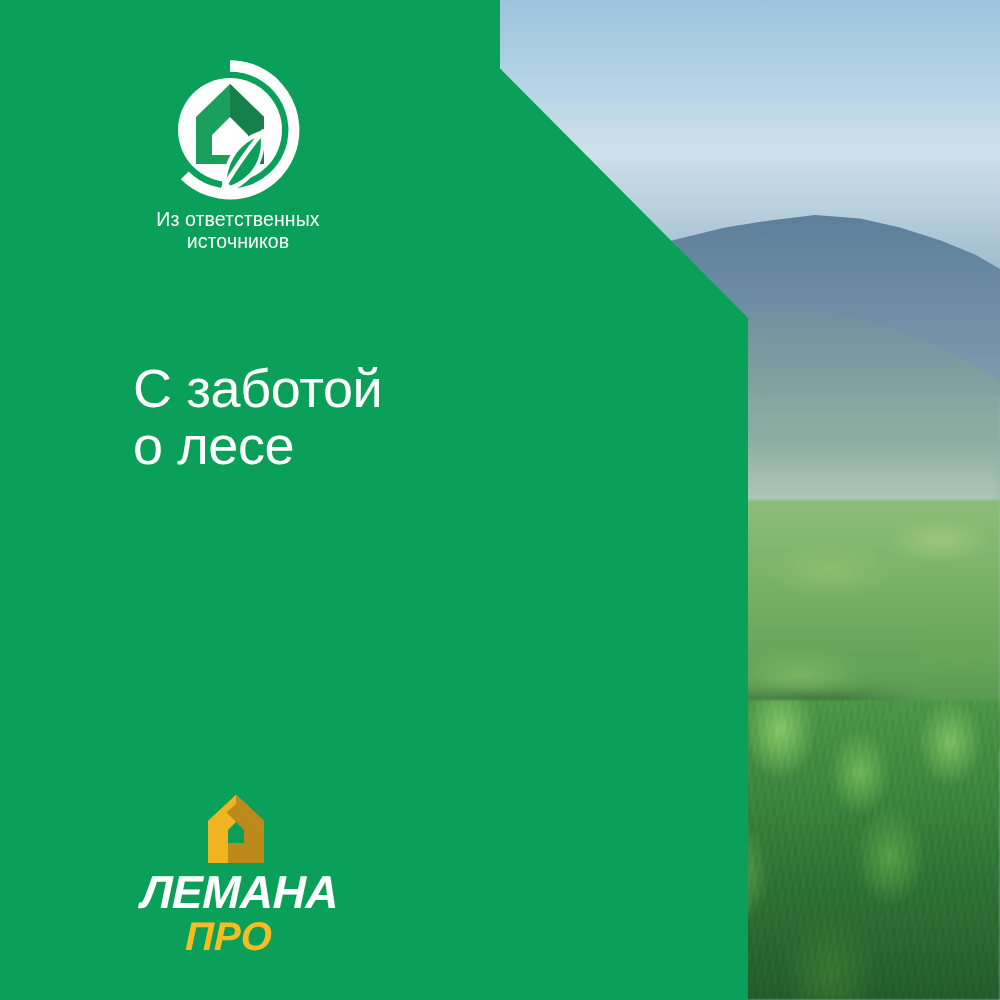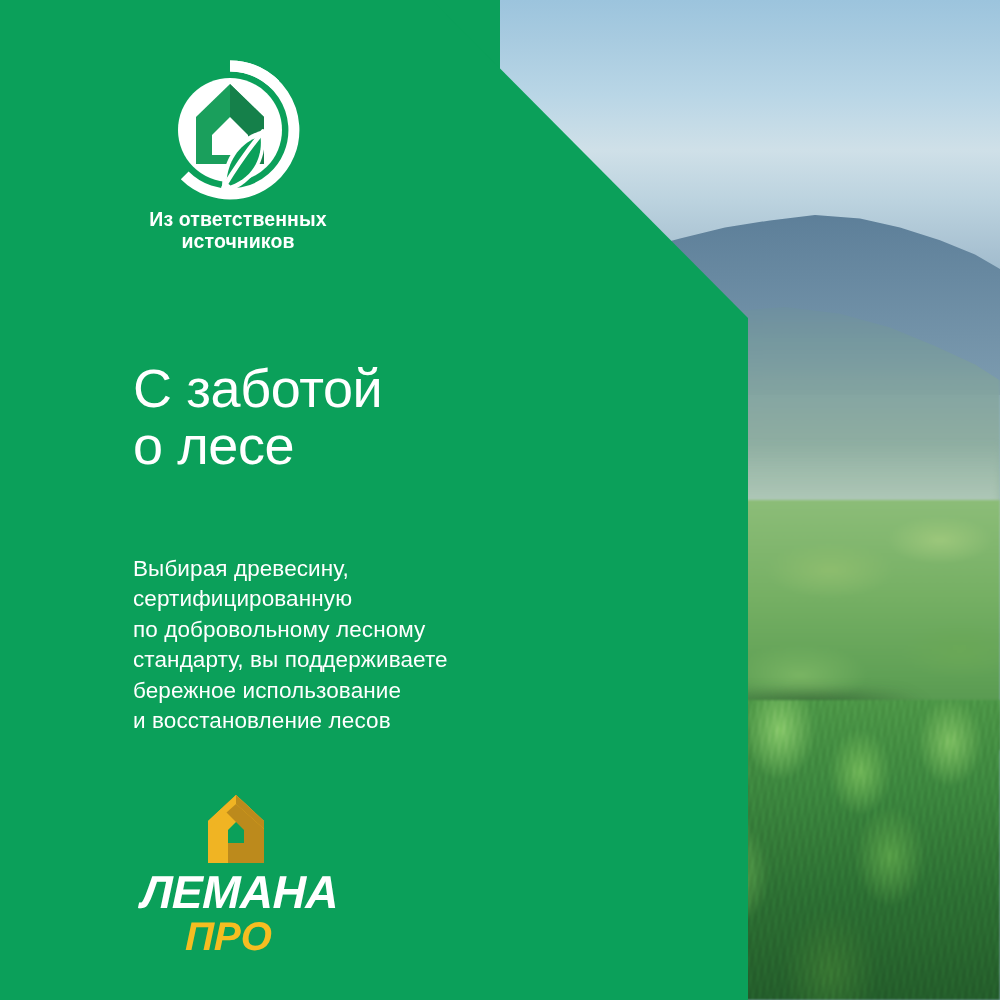--- a/index.html
+++ b/index.html
@@ -153,21 +153,21 @@
     width: 140px;
     height: 140px;
     margin-left: 27px;
     display: block;
   }
   .cert-caption {
     margin-top: 8px;
     text-align: center;
     color: #ffffff;
     font-size: 19.5px;
-    font-weight: bold;
+    font-weight: normal;
     line-height: 22px;
     letter-spacing: .1px;
     white-space: pre-line;
   }
 
   
   .headline {
     position: absolute;
     left: 133px;
     top: 324px;
@@ -267,26 +267,20 @@
         <path d="M63.5 127.5 C73 112 86 92 103 71.5" fill="none" stroke="#ffffff" stroke-width="4.5" stroke-linecap="round"></path>
       </g>
     </svg>
     <div class="cert-caption">Из ответственных
 источников</div>
   </div>
 
   <h1 class="headline">С заботой
 о лесе</h1>
 
-  <p class="body-copy">Выбирая древесину,
-сертифицированную
-по добровольному лесному
-стандарту, вы поддерживаете
-бережное использование
-и восстановление лесов</p>
 
   <div class="brand">
     <svg class="brand-mark" viewBox="0 0 76 68">
 
       <path d="M38 0 L52 13 L30 35 L30 68 L10 68 L10 26 Z" fill="#f0b423"></path>
 
       <path d="M38 0 L66 26 L66 68 L46 68 L46 35 L24 13 Z" fill="#bc8a1c"></path>
 
       <path d="M30 48 L46 48 L46 68 L30 68 Z" fill="#bc8a1c"></path>
       <path d="M10 26 L38 0 L66 26 L66 34 L38 9 L10 34 Z" fill="#f0b423"></path>

